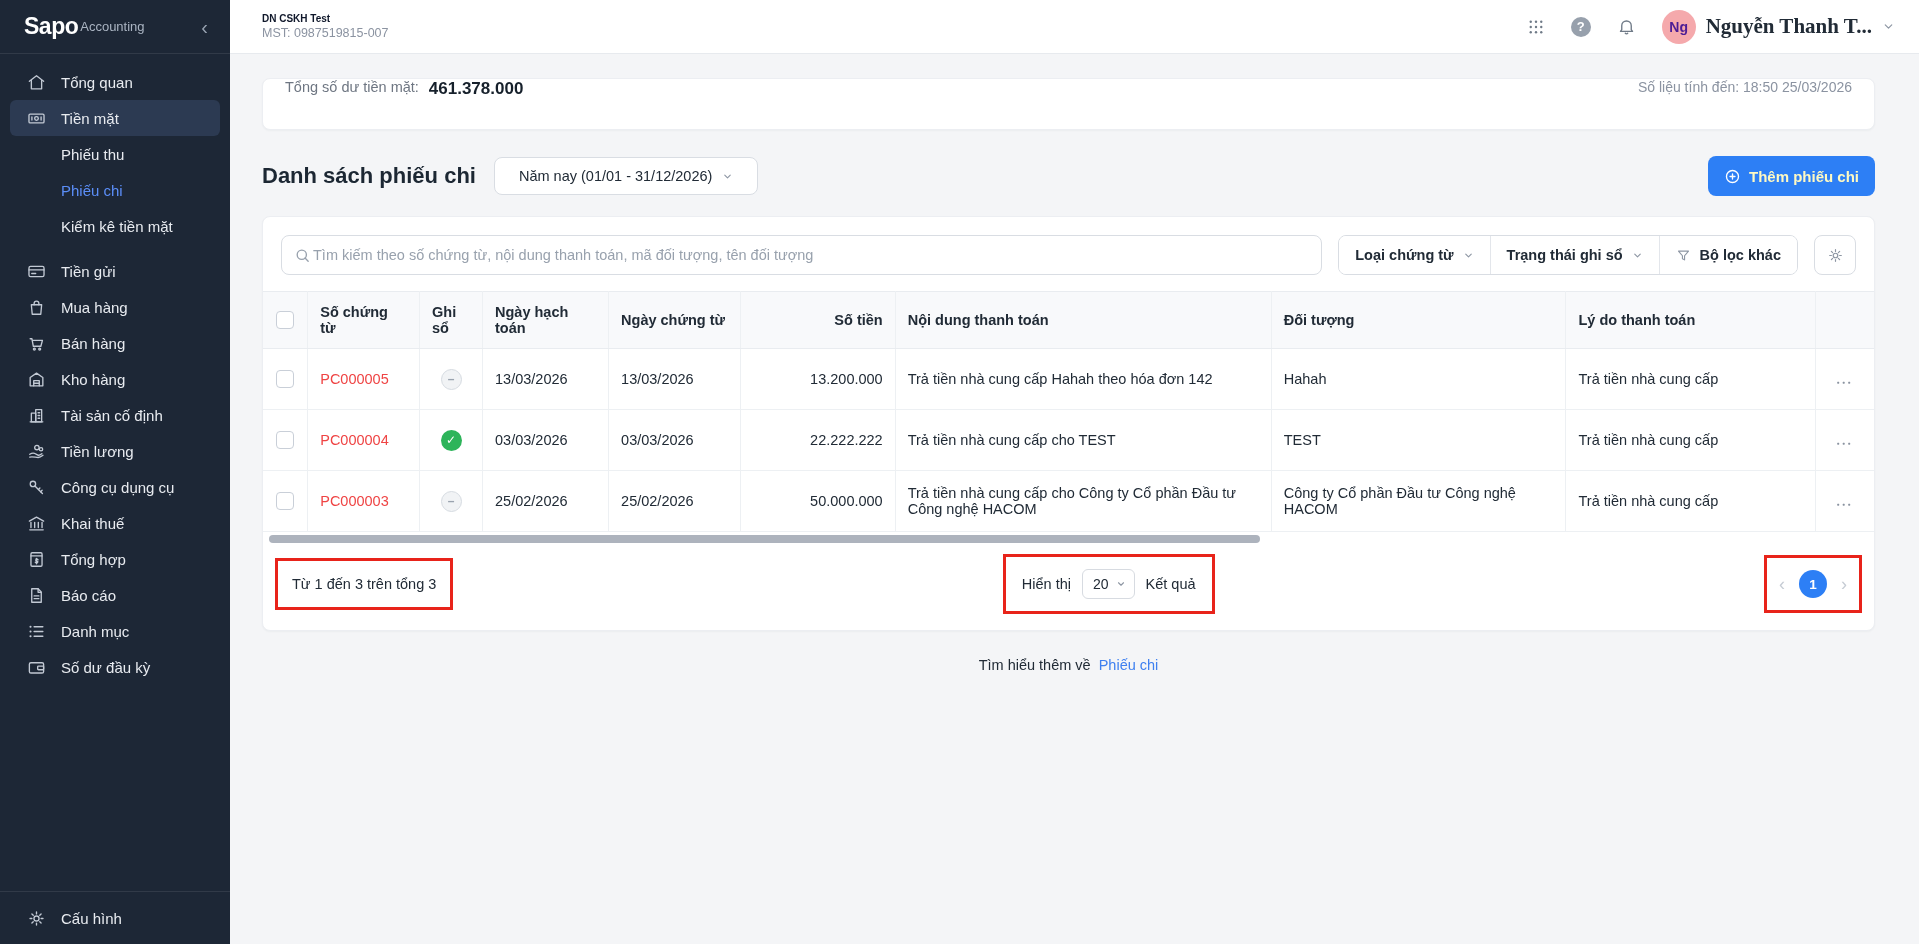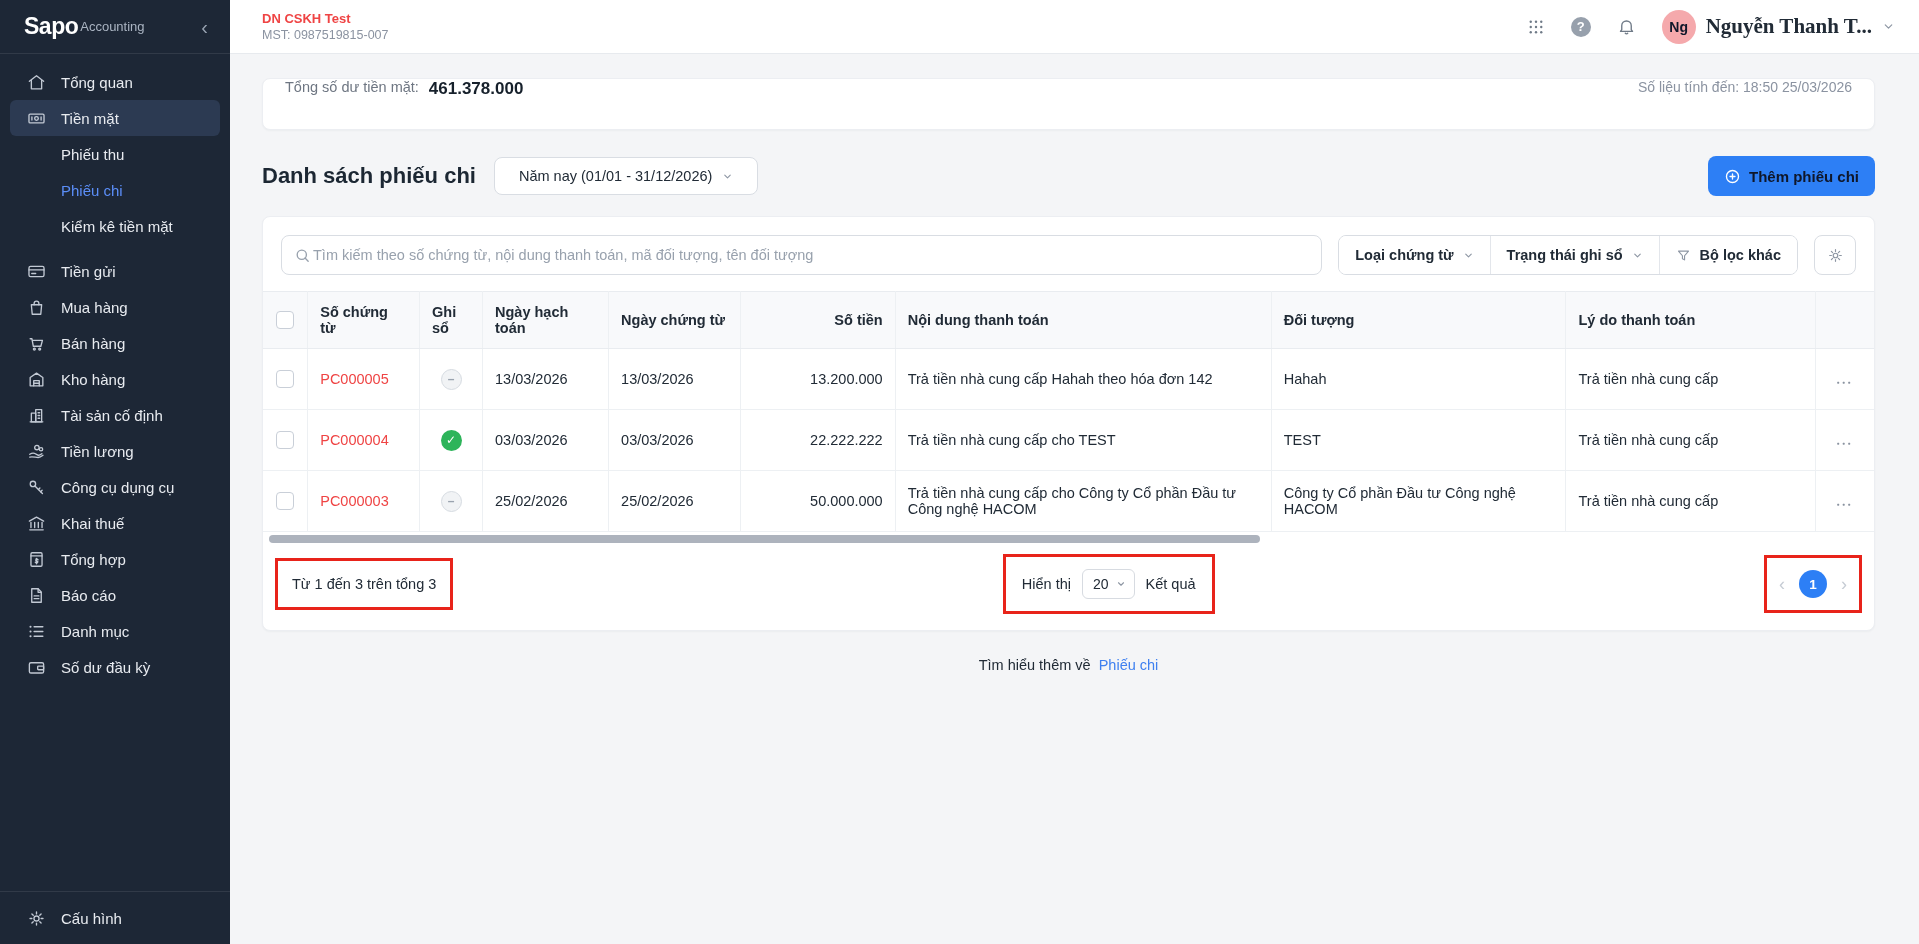--- a/index.html
+++ b/index.html
@@ -24,44 +24,44 @@
   .nav-footer { border-top:1px solid rgba(255,255,255,.09); }
   .nav-footer .nav-item { height:52px; }
   svg.ic { display:block; }
 
   
   .main-col { flex:1 1 auto; display:flex; flex-direction:column; height:944px; }
 
   
   .topbar { height:54px; background:#fff; border-bottom:1px solid #e7eaee; display:flex; align-items:center; padding:0 24px 0 32px; }
   .company { display:flex; flex-direction:column; justify-content:center; }
-  .company-name { font-size:13px; font-weight:700; color:#ef4444; }
+  .company-name { font-size:10px; font-weight:700; color:#0f172a; }
   .company-tax { font-size:12.5px; color:#8b93a1; margin-top:2px; }
   .topbar-right { margin-left:auto; display:flex; align-items:center; gap:26px; }
   .tb-icon { color:#6f7a87; cursor:pointer; display:flex; align-items:center; }
   .help-circle { width:20px; height:20px; border-radius:50%; background:#97a0ac; color:#fff; font-size:13px; font-weight:700; text-align:center; line-height:20px; cursor:pointer; }
   .user-chip { display:flex; align-items:center; gap:10px; cursor:pointer; }
-  .avatar { width:34px; height:34px; border-radius:50%; background:#f5a9ac; color:#0f172a; font-size:14px; font-weight:700; display:flex; align-items:center; justify-content:center; }
+  .avatar { width:34px; height:34px; border-radius:50%; background:#f5a9ac; color:#4c1d95; font-size:14px; font-weight:700; display:flex; align-items:center; justify-content:center; }
   .user-name { font-size:21px; font-weight:700;font-family:Liberation Serif, serif; }
   .chev { color:#8d96a3; }
 
   
   .content { flex:1 1 auto; padding:24px 44px 0 32px; }
 
   
   .summary { background:#fff; border:1px solid #eceef2; border-radius:8px; height:52px; display:flex; align-items:flex-start; padding:0 22px; box-shadow:0 1px 2px rgba(25,39,57,.04); }
   .summary-label { font-size:14.5px; color:#6e7682; }
   .summary-value { font-size:17px; font-weight:800; margin-left:10px; color:#16202b; }
   .summary-asof { margin-left:auto; font-size:14px; color:#8b93a1; }
 
   
   .title-row { display:flex; align-items:center; margin-top:26px; }
   .page-title { font-size:22px; font-weight:800; color:#1c2733; }
   .date-filter { margin-left:18px; background:#fff; border:1px solid #d9dde3; border-radius:8px; height:38px; display:flex; align-items:center; padding:0 24px; font-size:14.5px; gap:10px; cursor:pointer; }
-  .btn-primary { margin-left:auto; background:#2d7ff5; color:#0f172a; border:none; border-radius:8px; height:40px; padding:0 16px; font-size:15px; font-weight:700; display:flex; align-items:center; gap:8px; cursor:pointer; font-family:inherit; }
+  .btn-primary { margin-left:auto; background:#2d7ff5; color:#fef9c3; border:none; border-radius:8px; height:40px; padding:0 16px; font-size:15px; font-weight:700; display:flex; align-items:center; gap:8px; cursor:pointer; font-family:inherit; }
 
   
   .card { background:#fff; border:1px solid #eceef2; border-radius:8px; margin-top:20px; box-shadow:0 1px 2px rgba(25,39,57,.04); padding-top:18px; }
   .toolbar { display:flex; align-items:center; padding:0 18px; }
   .search-box { flex:1 1 auto; height:40px; border:1px solid #d9dde3; border-radius:8px; display:flex; align-items:center; padding:0 12px; gap:2px; color:#98a1ad; }
   .search-box input { border:none; outline:none; flex:1; font-size:14.5px; font-family:inherit; color:#212b36; background:transparent; }
   .search-box input::placeholder { color:#98a1ad; }
   .filter-group { display:flex; margin-left:16px; border:1px solid #d9dde3; border-radius:8px; height:40px; overflow:hidden; }
   .filter-btn { display:flex; align-items:center; gap:9px; padding:0 16px; font-size:14.5px; font-weight:600; color:#212b36; background:#fff; cursor:pointer; border-right:1px solid #e3e6eb; white-space:nowrap; }
   .filter-btn:last-child { border-right:none; }

